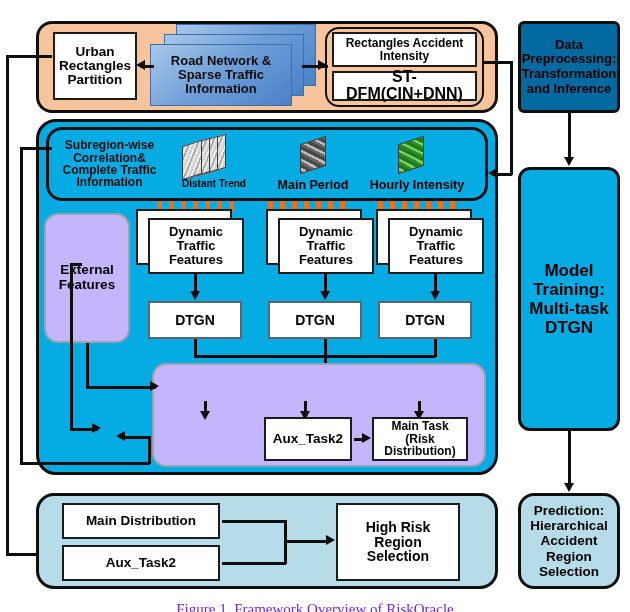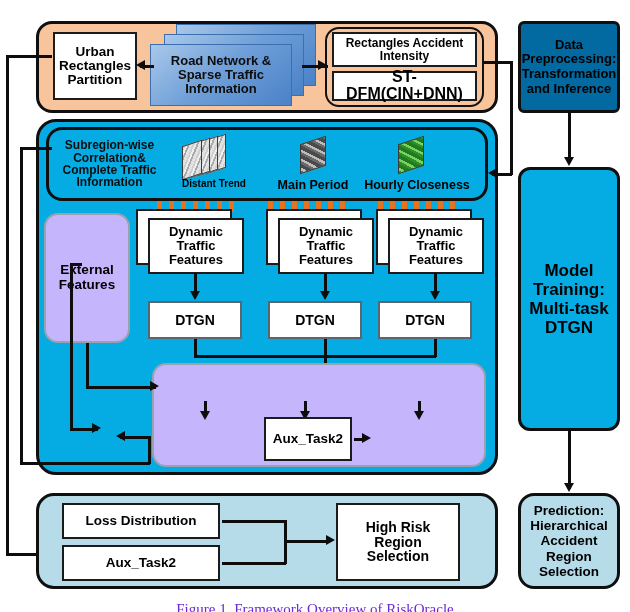--- a/index.html
+++ b/index.html
@@ -178,21 +178,21 @@
   <div class="iconlabel" style="left:156px;top:164px;width:116px;font-size:10px;">Distant Trend</div>
 
   <div class="iconwrap" style="left:290px;top:120px;width:44px;height:42px;">
     <div class="skew dark" style="left:10px;top:5px;width:26px;height:30px;"></div>
   </div>
   <div class="iconlabel" style="left:268px;top:164px;width:90px;font-size:12.5px;">Main Period</div>
 
   <div class="iconwrap" style="left:388px;top:120px;width:44px;height:42px;">
     <div class="skew green" style="left:10px;top:5px;width:26px;height:30px;"></div>
   </div>
-  <div class="iconlabel" style="left:362px;top:164px;width:110px;font-size:12.5px;">Hourly Closeness</div>
+  <div class="iconlabel" style="left:362px;top:164px;width:110px;font-size:12.5px;">Hourly Intensity</div>
 
   <div class="dashbus" style="left:157px;top:186px;width:79px;"></div>
   <div class="dashbus" style="left:268px;top:186px;width:79px;"></div>
   <div class="dashbus" style="left:378px;top:186px;width:79px;"></div>
 
   <div class="grp-white-round" style="left:44px;top:198px;width:86px;height:130px;display:flex;align-items:center;justify-content:center;">
     <span style="font-size:13.5px;font-weight:bold;text-align:center;line-height:1.1;white-space:pre-line;">External
 Features</span>
   </div>
 
@@ -236,20 +236,23 @@
 
 
   <div class="ln lnv" style="left:204px;top:386px;height:14px;"></div>
   <div class="arrow ar-d" style="left:200px;top:396px;"></div>
   <div class="ln lnv" style="left:304px;top:386px;height:14px;"></div>
   <div class="arrow ar-d" style="left:300px;top:396px;"></div>
   <div class="ln lnv" style="left:418px;top:386px;height:14px;"></div>
   <div class="arrow ar-d" style="left:414px;top:396px;"></div>
 
   <div class="node wbox" style="left:264px;top:402px;width:88px;height:44px;font-size:13.5px;">Aux_Task2</div>
+  <div class="node wbox" style="left:372px;top:402px;width:96px;height:44px;font-size:12px;white-space:pre-line;">Main Task
+(Risk
+Distribution)</div>
 
   <div class="ln lnh" style="left:354px;top:423px;width:12px;"></div>
   <div class="arrow ar-r" style="left:362px;top:418px;"></div>
 
 
   <div class="ln lnv" style="left:86px;top:328px;height:45px;"></div>
   <div class="ln lnh" style="left:86px;top:371px;width:70px;"></div>
   <div class="arrow ar-r" style="left:150px;top:366px;"></div>
 
   <div class="ln lnh" style="left:120px;top:421px;width:30px;"></div>
@@ -270,21 +273,21 @@
   <div class="ln lnh" style="left:492px;top:158px;width:20px;"></div>
   <div class="arrow ar-l" style="left:488px;top:153px;"></div>
 
   <div class="ln lnh" style="left:6px;top:40px;width:46px;"></div>
   <div class="ln lnv" style="left:6px;top:40px;height:500px;"></div>
   <div class="ln lnh" style="left:6px;top:538px;width:36px;"></div>
   <div class="arrow ar-r" style="left:38px;top:533px;"></div>
 
   <div class="grp-lblue" style="left:36px;top:478px;width:462px;height:96px;"></div>
 
-  <div class="node wbox" style="left:62px;top:488px;width:158px;height:36px;font-size:13.5px;">Loss Distribution</div>
+  <div class="node wbox" style="left:62px;top:488px;width:158px;height:36px;font-size:13.5px;">Main Distribution</div>
   <div class="node wbox" style="left:62px;top:530px;width:158px;height:36px;font-size:13.5px;">Aux_Task2</div>
 
   <div class="ln lnh" style="left:222px;top:505px;width:64px;"></div>
   <div class="ln lnh" style="left:222px;top:547px;width:64px;"></div>
   <div class="ln lnv" style="left:284px;top:505px;height:44px;"></div>
   <div class="ln lnh" style="left:284px;top:525px;width:46px;"></div>
   <div class="arrow ar-r" style="left:326px;top:520px;"></div>
 
   <div class="node wbox" style="left:336px;top:488px;width:124px;height:78px;font-size:14px;white-space:pre-line;">High Risk
 Region

